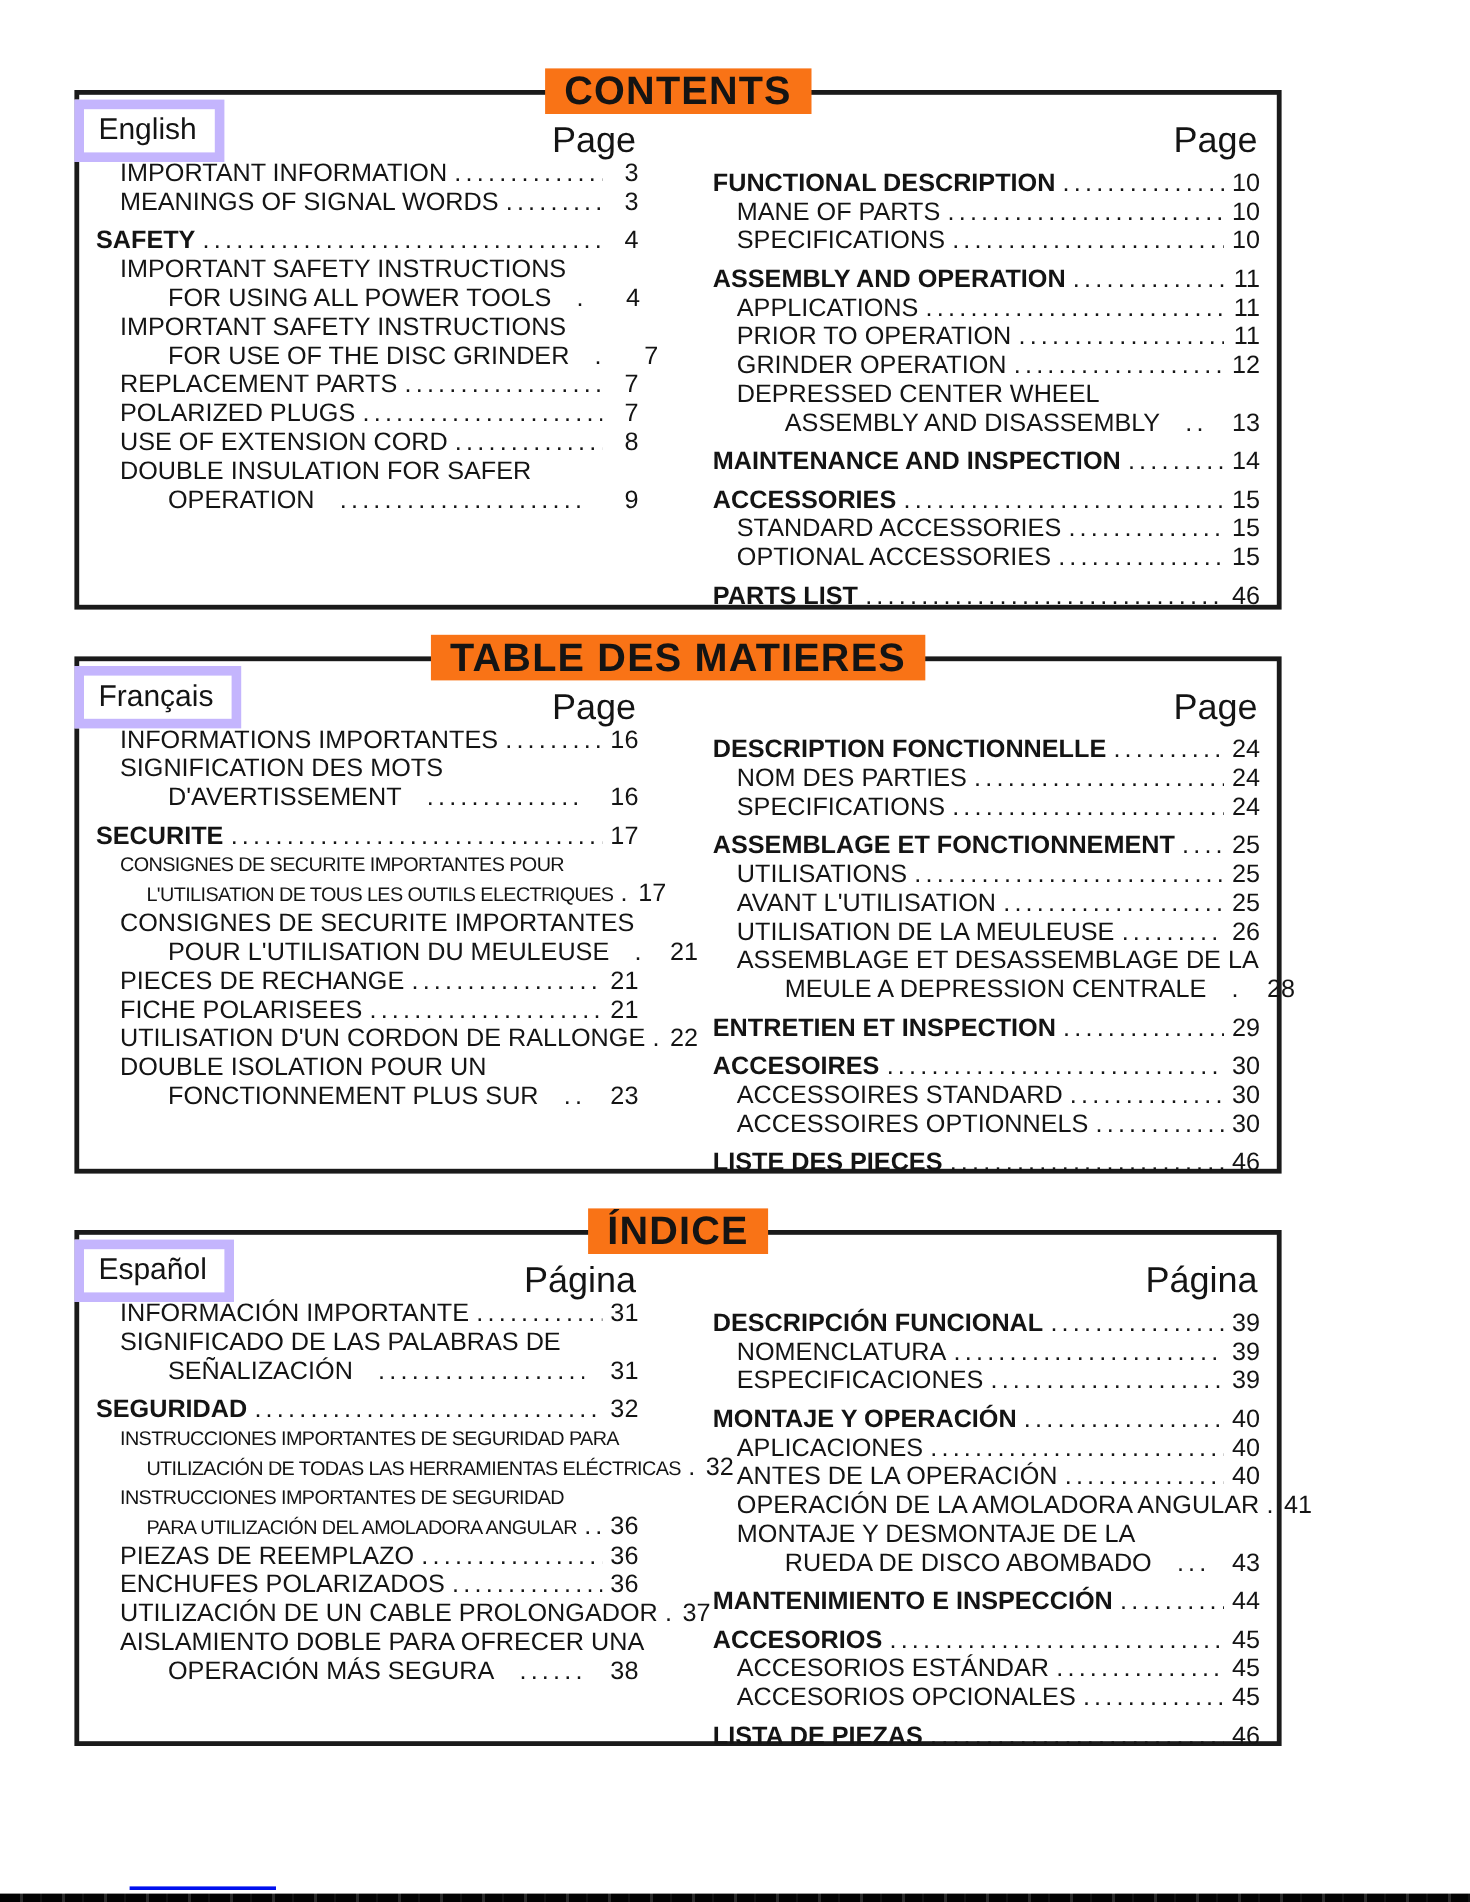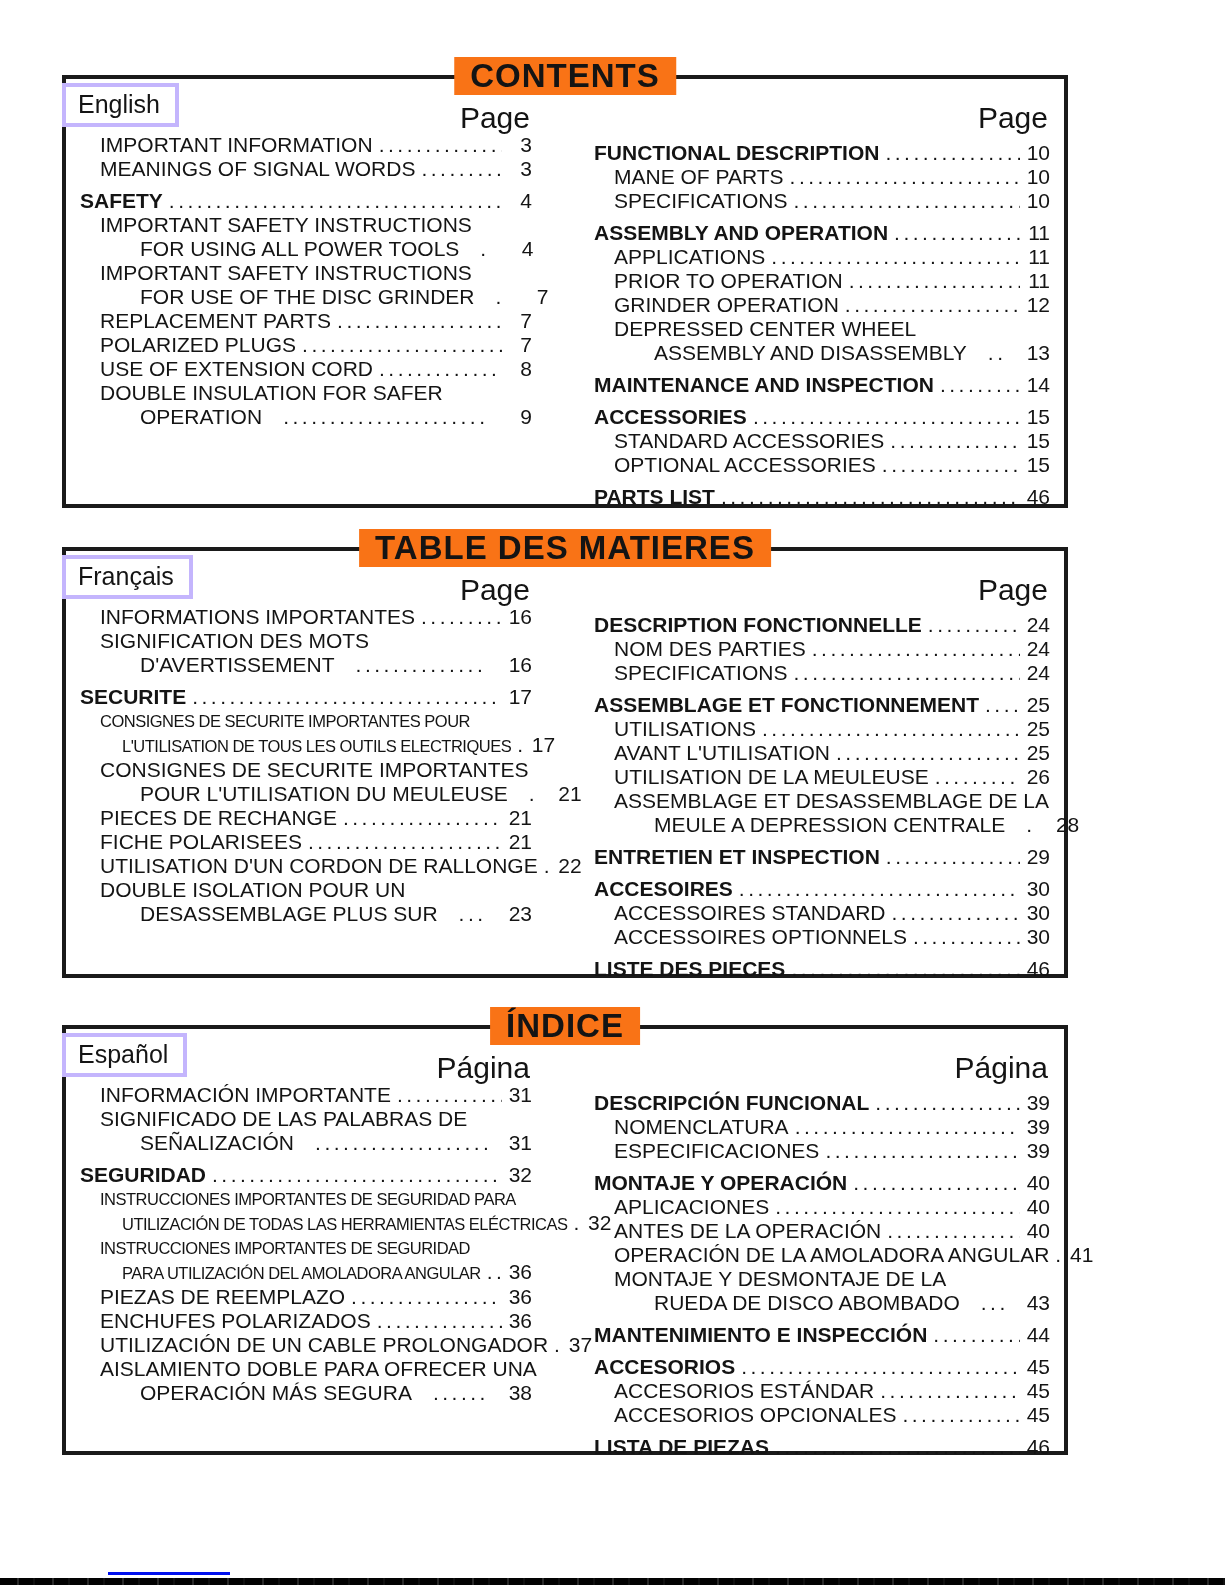--- a/index.html
+++ b/index.html
@@ -12,21 +12,21 @@
     position:absolute;left:62px;width:1006px;box-sizing:border-box;
     border:4px solid #1a1a1a;background:#fff;
   }
   .toc-title{
     position:absolute;top:-22px;left:50%;transform:translateX(-50%);
     background:#f97316;padding:0 16px;font-size:33px;font-weight:bold;
     letter-spacing:1px;white-space:nowrap;
   }
   .lang-tab{
     position:absolute;top:4px;left:-4px;background:#fff;
-    border:4px solid #c4b5fd;padding:3px 15px 5px 12px;font-size:25px;
+    border:8px solid #c4b5fd;padding:3px 15px 5px 12px;font-size:25px;
     line-height:28px;white-space:nowrap;
   }
   .cols{display:flex;padding:27px 16px 0 10px;}
   .col{display:flex;flex-direction:column;}
   .col-left{width:454px;margin-left:2px;flex:none;}
   .col-right{width:458px;margin-left:60px;flex:none;}
   .page-head{
     text-align:right;font-size:30px;line-height:24px;margin-bottom:3px;
     padding-right:2px;
   }
@@ -257,21 +257,21 @@
           </div>
           <div class="row i1">
             <span class="txt">UTILISATION D'UN CORDON DE RALLONGE</span>
             <span class="leader"></span>
             <span class="pg">22</span>
           </div>
           <div class="row i1">
             <span class="txt">DOUBLE ISOLATION POUR UN</span>
           </div>
           <div class="row i2">
-            <span class="txt">DESASSEMBLAGE PLUS SUR</span>
+            <span class="txt">FONCTIONNEMENT PLUS SUR</span>
             <span class="leader"></span>
             <span class="pg">23</span>
           </div>
         </div>
     </div>
     <div class="col col-right">
       <div class="page-head">Page</div>
       <div class="rows">
           <div class="row i0 gap">
             <span class="txt bold">DESCRIPTION FONCTIONNELLE</span>

